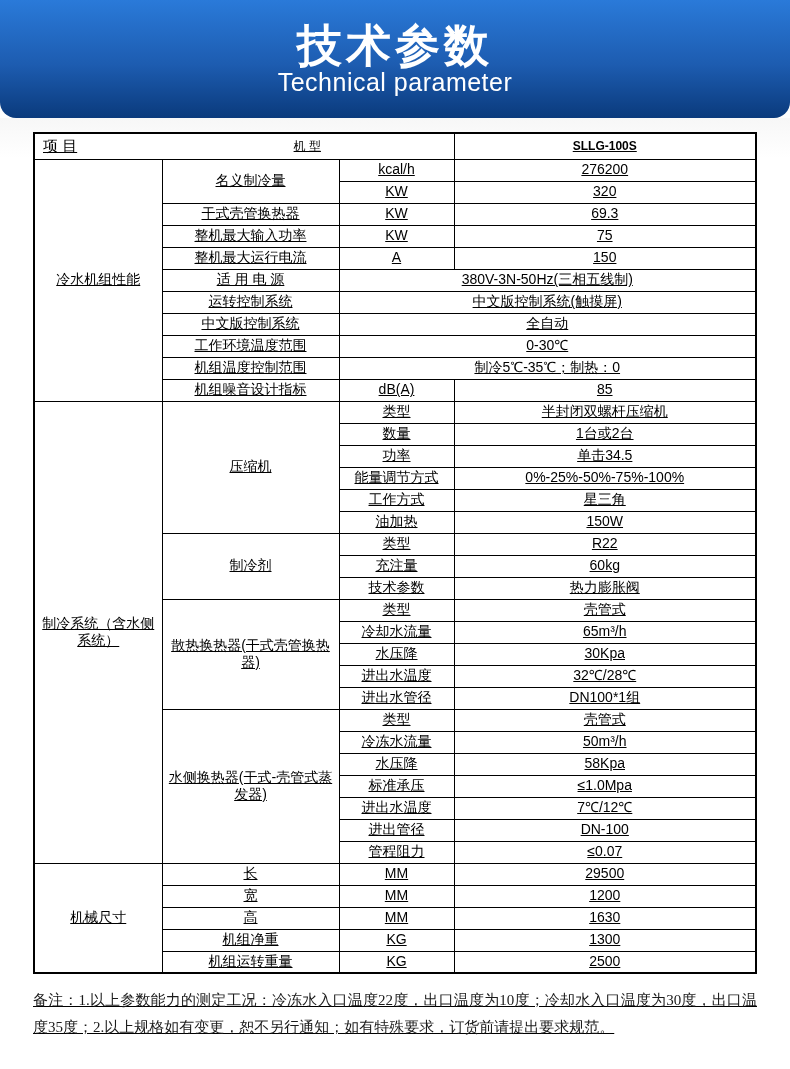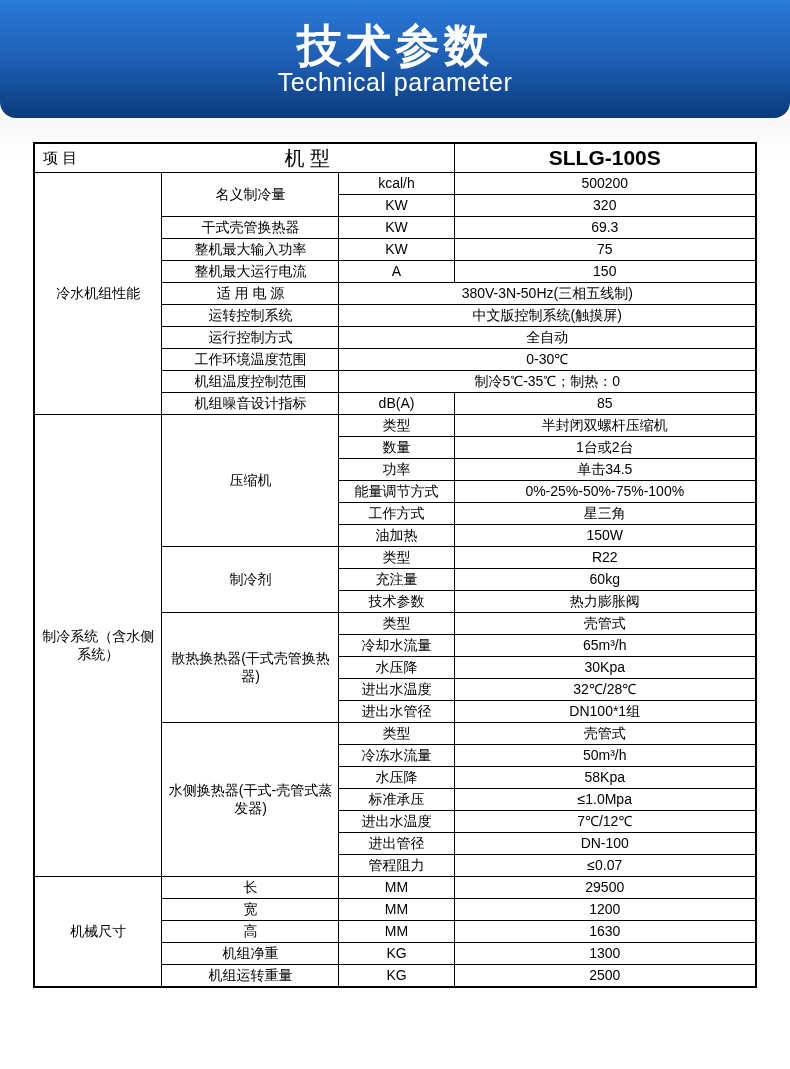--- a/index.html
+++ b/index.html
@@ -14,41 +14,41 @@
   .banner{
     position:absolute;inset:0;
     border-radius:0 0 16px 16px;
     background:linear-gradient(180deg,#2a7ad9 0%,#1d5cb0 55%,#0a3a7c 100%);
     display:flex;flex-direction:column;align-items:center;justify-content:center;
     color:#fff;
   }
   .banner-title{font-size:45px;font-weight:bold;letter-spacing:4px;line-height:1;margin-top:2px;}
   .banner-sub{font-size:25px;font-weight:normal;margin-top:0;letter-spacing:0.5px;}
   
-  .content{padding-top:24px;background:linear-gradient(180deg,#f7f7f7 0%,#ffffff 40px);}
+  .content{padding-top:14px;background:linear-gradient(180deg,#f7f7f7 0%,#ffffff 40px);text-decoration:underline;}
   table{
     border-collapse:collapse;table-layout:fixed;
     width:722px;margin:0 auto;
     border:2px solid #000;
     background:#fff;
   }
   col.c1{width:128px;} col.c2{width:177px;} col.c3{width:115px;} col.c4{width:302px;}
   tr{height:22px;}
   tr.hdr{height:26px;}
   td{
     border:1px solid #000;
     text-align:center;vertical-align:middle;
     font-size:14px;color:#000;
     padding:1px 4px;line-height:1.25;
     overflow:hidden;
   }
   .hflex{display:flex;align-items:center;}
   .hflex .hitem{width:122px;text-align:left;padding-left:4px;font-size:15px;}
-  .hflex .hmodel{flex:1;text-align:center;font-size:20px;}
-  .model-val{font-weight:bold;font-size:21px;margin-left:32px;}
+  .hflex .hmodel{flex:1;text-align:center;font-size:12px;}
+  .model-val{font-weight:bold;font-size:12px;margin-left:32px;}
   .cat{font-size:14px;}
   
   .note{
     margin:13px 33px 0 33px;
     font-family:"Liberation Serif",serif;
     font-size:15px;line-height:1.8;color:#1a1a1a;
     text-align:justify;
   }
 </style>
 </head>
@@ -78,21 +78,21 @@
           <span class="hmodel">机  型</span>
         </div>
       </td>
       <td class="model-val">SLLG-100S</td>
     </tr>
 
     <tr>
       <td class="cat" rowspan="11">冷水机组性能</td>
       <td rowspan="2">名义制冷量</td>
       <td>kcal/h</td>
-      <td>500200</td>
+      <td>276200</td>
     </tr>
     <tr>
       <td>KW</td>
       <td>320</td>
     </tr>
     <tr>
       <td>干式壳管换热器</td>
       <td>KW</td>
       <td>69.3</td>
     </tr>
@@ -108,21 +108,21 @@
     </tr>
     <tr>
       <td>适 用 电 源</td>
       <td colspan="2">380V-3N-50Hz(三相五线制)</td>
     </tr>
     <tr>
       <td>运转控制系统</td>
       <td colspan="2">中文版控制系统(触摸屏)</td>
     </tr>
     <tr>
-      <td>运行控制方式</td>
+      <td>中文版控制系统</td>
       <td colspan="2">全自动</td>
     </tr>
     <tr>
       <td>工作环境温度范围</td>
       <td colspan="2">0-30℃</td>
     </tr>
     <tr>
       <td>机组温度控制范围</td>
       <td colspan="2">制冷5℃-35℃；制热：0</td>
     </tr>
@@ -247,13 +247,14 @@
       <td>1300</td>
     </tr>
     <tr>
       <td>机组运转重量</td>
       <td>KG</td>
       <td>2500</td>
     </tr>
   </tbody>
     </table>
 
+  <div class="note">备注：1.以上参数能力的测定工况：冷冻水入口温度22度，出口温度为10度；冷却水入口温度为30度，出口温度35度；2.以上规格如有变更，恕不另行通知；如有特殊要求，订货前请提出要求规范。</div>
 </div>
 
 </body></html>

